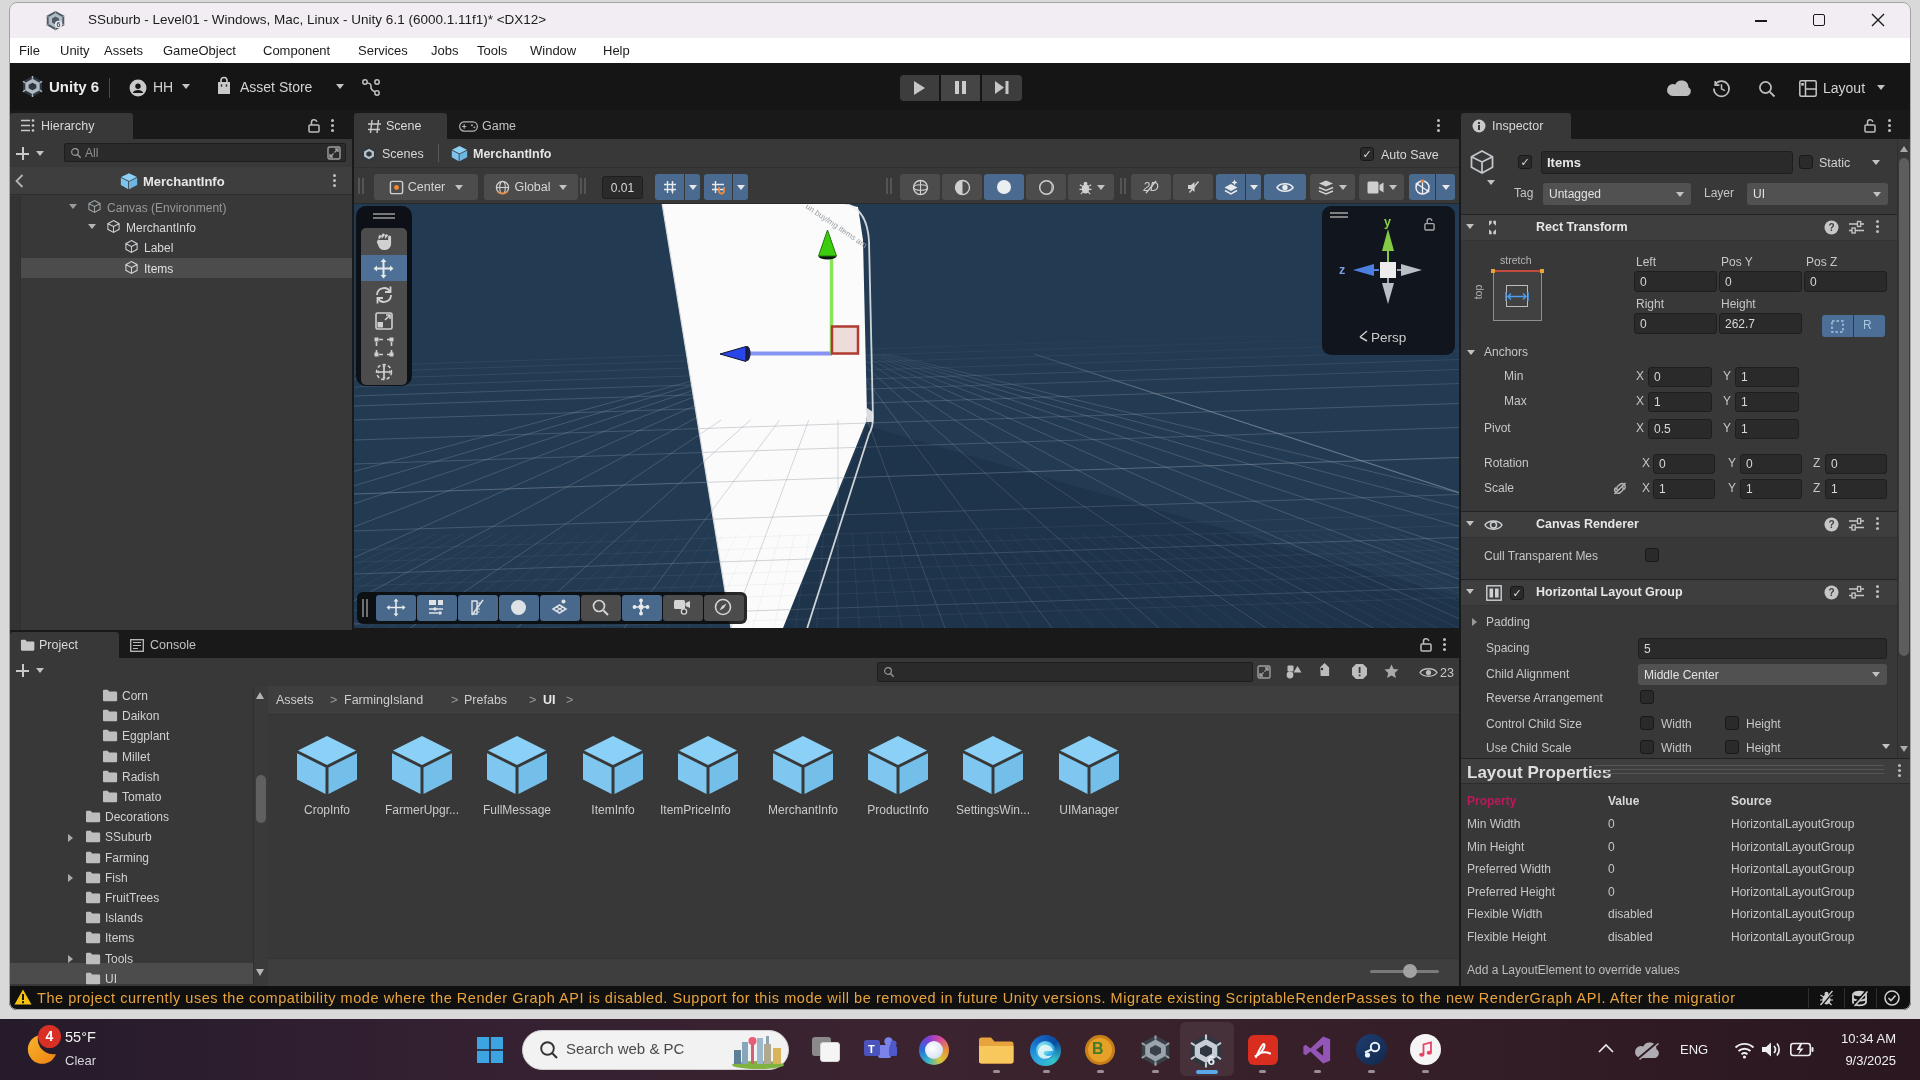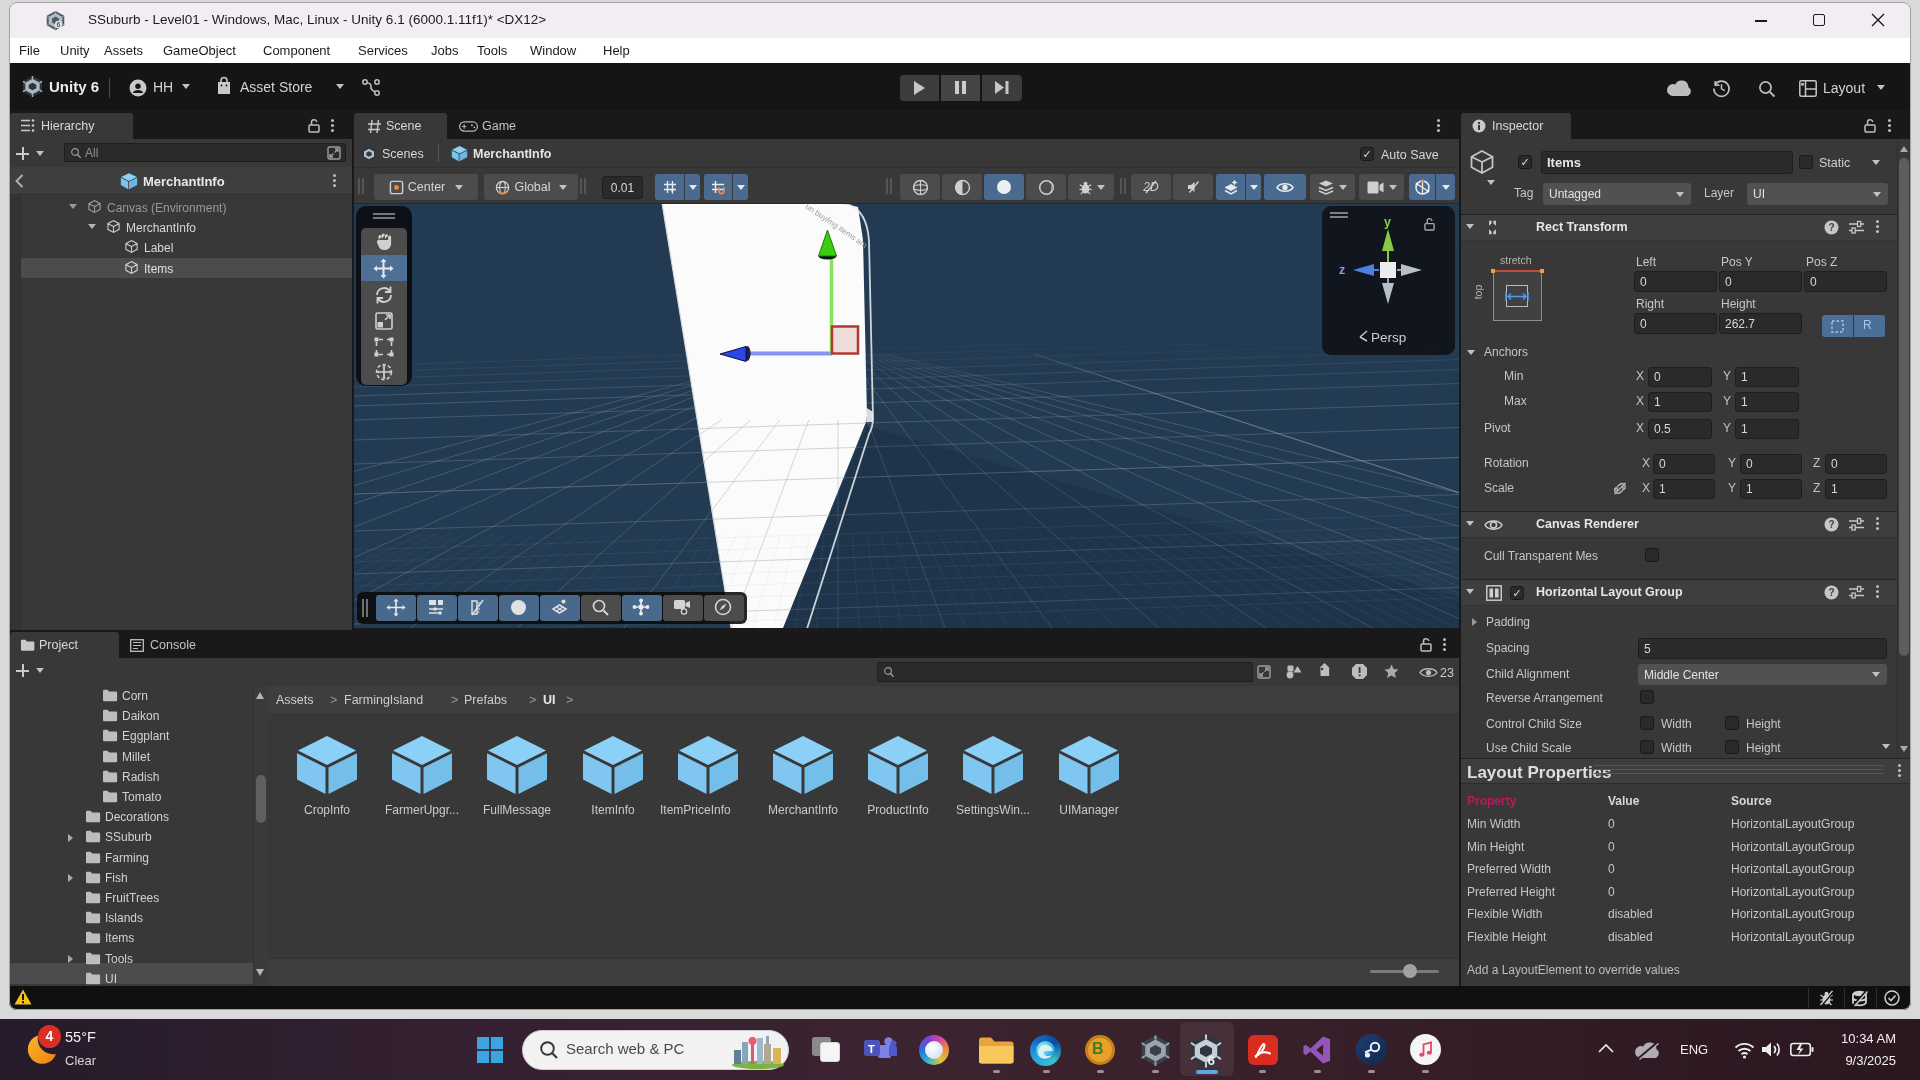--- a/index.html
+++ b/index.html
@@ -998,20 +998,21 @@
 <div class="celll" style="left:1041px;top:803px;width:96px;text-align:center;color:#cacaca;font-size:12px">UIManager</div>
 <div class="ab" style="left:268px;top:958px;width:1191px;height:28px;background:#3e3e3e;border-top:1px solid #333"></div>
 <div class="ab" style="left:1370px;top:970px;width:69px;height:3px;background:#7a7a7a;border-radius:2px"></div>
 <div class="ab" style="left:1403px;top:964px;width:14px;height:14px;background:#a2a2a2;border-radius:50%"></div>
 <div class="ab" style="left:9px;top:986px;width:1902px;height:24px;background:#101010;border-radius:0 0 8px 8px"></div>
 <svg class="ic" style="left:14px;top:989px" width="18" height="16" viewBox="0 0 18 16">
       <path d="M9 0.5 L17.5 15.5 H0.5 Z" fill="#f5c211"></path>
       <rect x="8" y="5" width="2" height="6" fill="#151515"></rect>
       <rect x="8" y="12.2" width="2" height="2" fill="#151515"></rect>
     </svg>
+<div class="ab" style="left:37px;top:990px;font-size:14.5px;letter-spacing:0.55px;color:#e8a33d;white-space:nowrap">The project currently uses the compatibility mode where the Render Graph API is disabled. Support for this mode will be removed in future Unity versions. Migrate existing ScriptableRenderPasses to the new RenderGraph API. After the migratior</div>
 <div class="ab" style="left:1808px;top:988px;width:1px;height:20px;background:#2e2e2e"></div>
 <div class="ab" style="left:1844px;top:988px;width:1px;height:20px;background:#2e2e2e"></div>
 <div class="ab" style="left:1876px;top:988px;width:1px;height:20px;background:#2e2e2e"></div>
 <svg class="ic" style="left:1818px;top:990px" width="17" height="16" viewBox="0 0 17 16">
       <ellipse cx="8.5" cy="9.5" rx="4" ry="5" fill="#cfcfcf"></ellipse>
       <circle cx="8.5" cy="3.8" r="2" fill="#cfcfcf"></circle>
       <path d="M2.5 5 l3 2 M14.5 5 l-3 2 M2 10 h3 M15 10 h-3 M3.5 15 l2.5-2.5 M13.5 15 l-2.5-2.5" stroke="#cfcfcf" stroke-width="1.2"></path>
       <path d="M14.5 1 L2.5 15" stroke="#cfcfcf" stroke-width="1.5"></path>
       <path d="M15.5 2 L3.5 16" stroke="#101010" stroke-width="1.2"></path>
     </svg>

